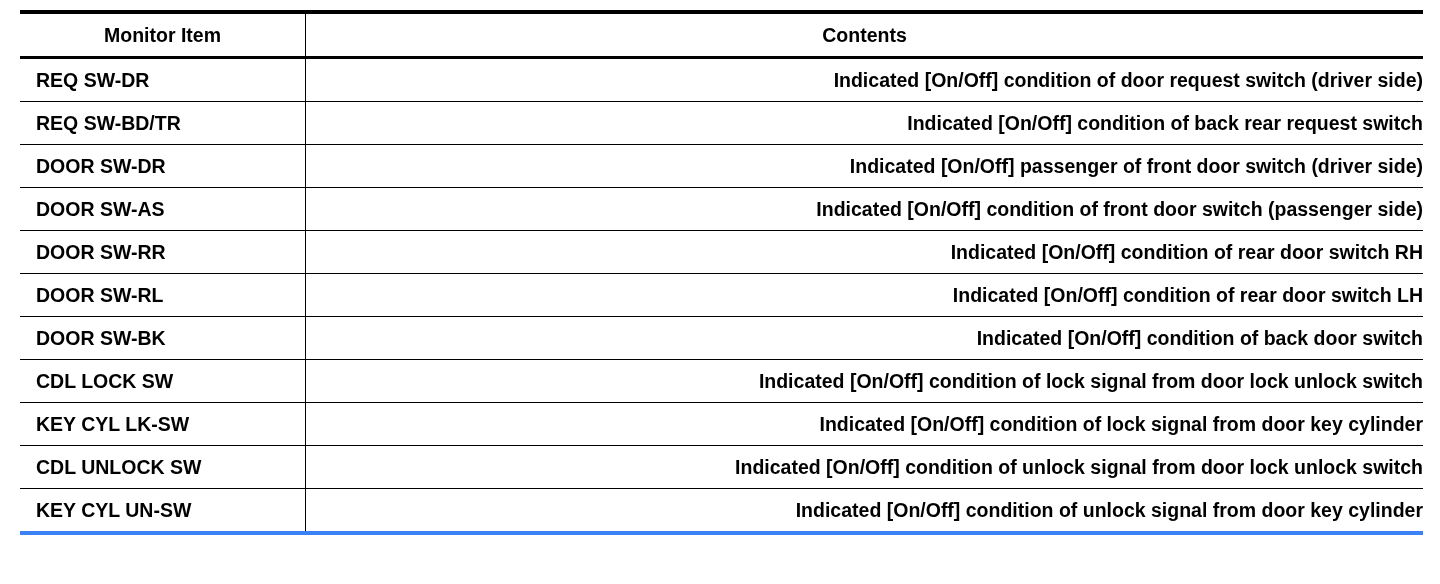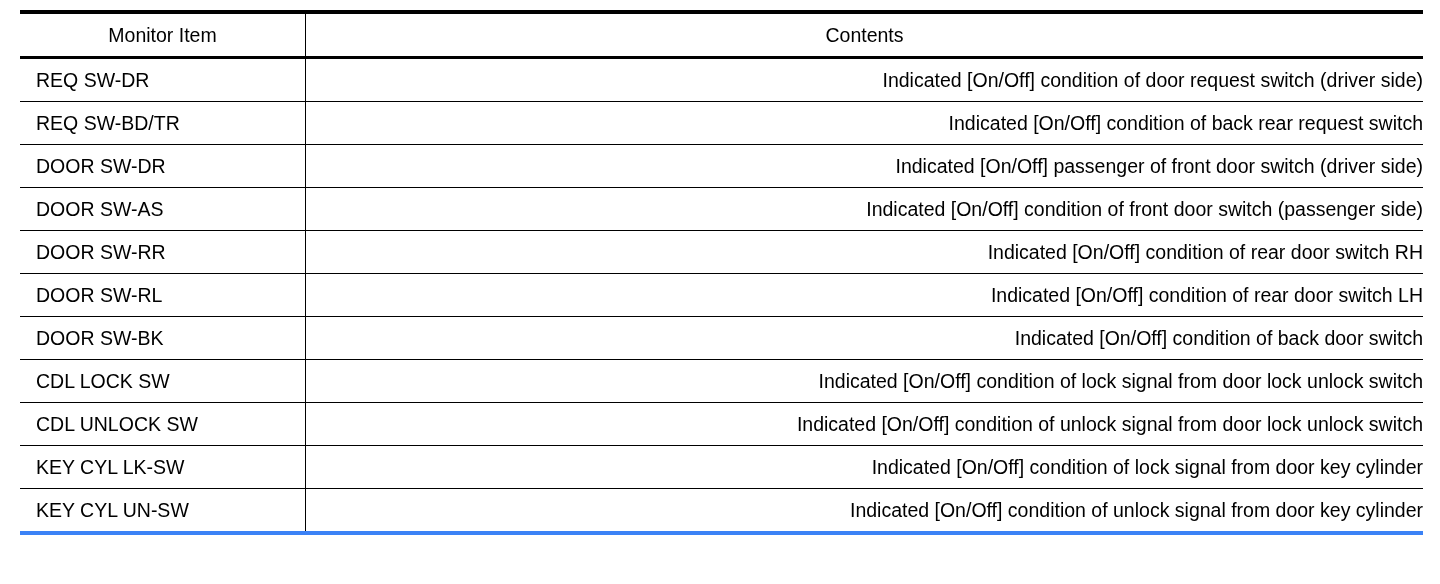--- a/index.html
+++ b/index.html
@@ -73,20 +73,21 @@
   }
 
   td.col-contents {
     text-align: right;
     padding-left: 18px;
   }
 
   .cell-text {
     display: block;
     white-space: nowrap;
+    font-weight: bold;
   }
 </style>
 </head>
 <body>
 
 <div class="page">
   <table class="monitor-table">
     <thead>
       <tr class="hdr-row">
         <th class="col-item">
@@ -157,32 +158,32 @@
       <tr>
         <td class="col-item">
           <span class="cell-text">CDL LOCK SW</span>
         </td>
         <td class="col-contents">
           <span class="cell-text">Indicated [On/Off] condition of lock signal from door lock unlock switch</span>
         </td>
       </tr>
       <tr>
         <td class="col-item">
+          <span class="cell-text">KEY CYL LK-SW</span>
+        </td>
+        <td class="col-contents">
+          <span class="cell-text">Indicated [On/Off] condition of lock signal from door key cylinder</span>
+        </td>
+      </tr>
+      <tr>
+        <td class="col-item">
           <span class="cell-text">CDL UNLOCK SW</span>
         </td>
         <td class="col-contents">
           <span class="cell-text">Indicated [On/Off] condition of unlock signal from door lock unlock switch</span>
-        </td>
-      </tr>
-      <tr>
-        <td class="col-item">
-          <span class="cell-text">KEY CYL LK-SW</span>
-        </td>
-        <td class="col-contents">
-          <span class="cell-text">Indicated [On/Off] condition of lock signal from door key cylinder</span>
         </td>
       </tr>
       <tr>
         <td class="col-item">
           <span class="cell-text">KEY CYL UN-SW</span>
         </td>
         <td class="col-contents">
           <span class="cell-text">Indicated [On/Off] condition of unlock signal from door key cylinder</span>
         </td>
       </tr>

